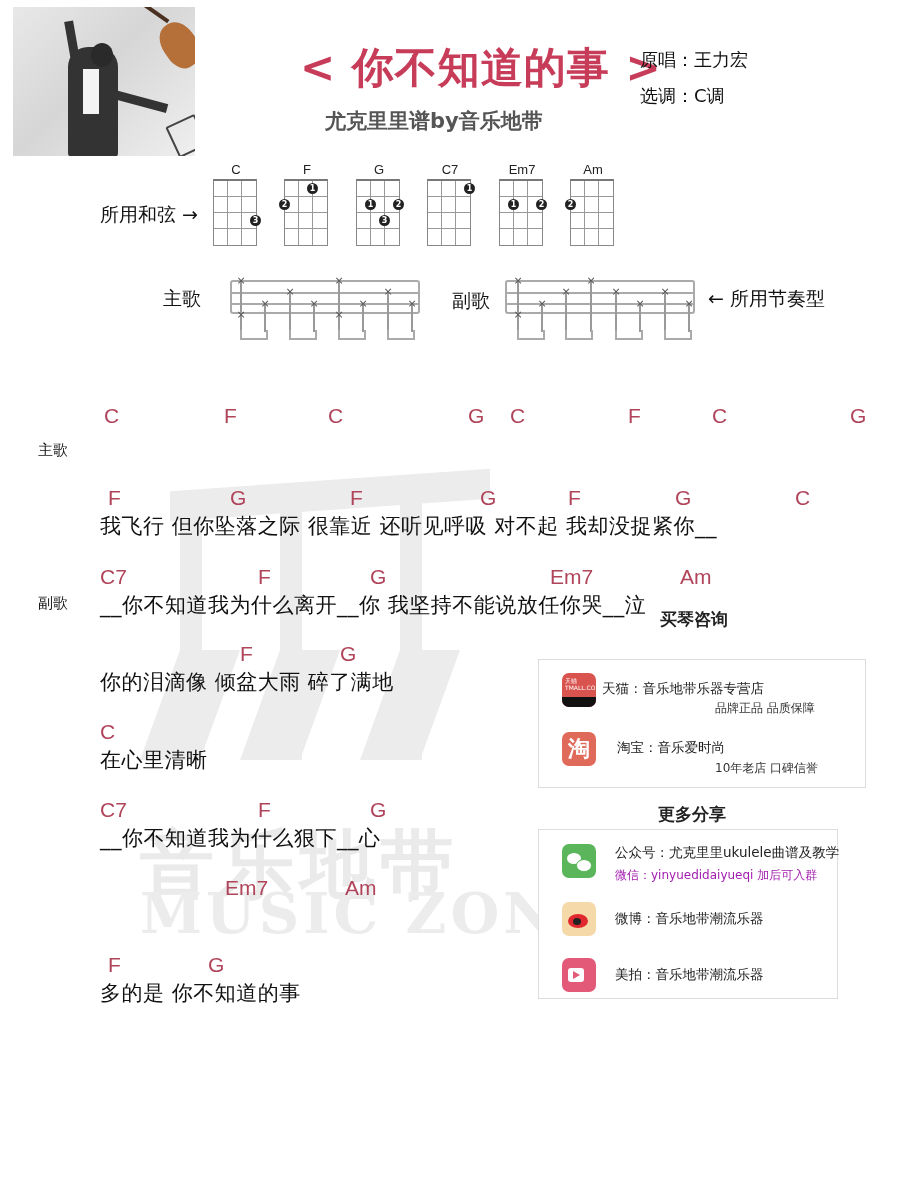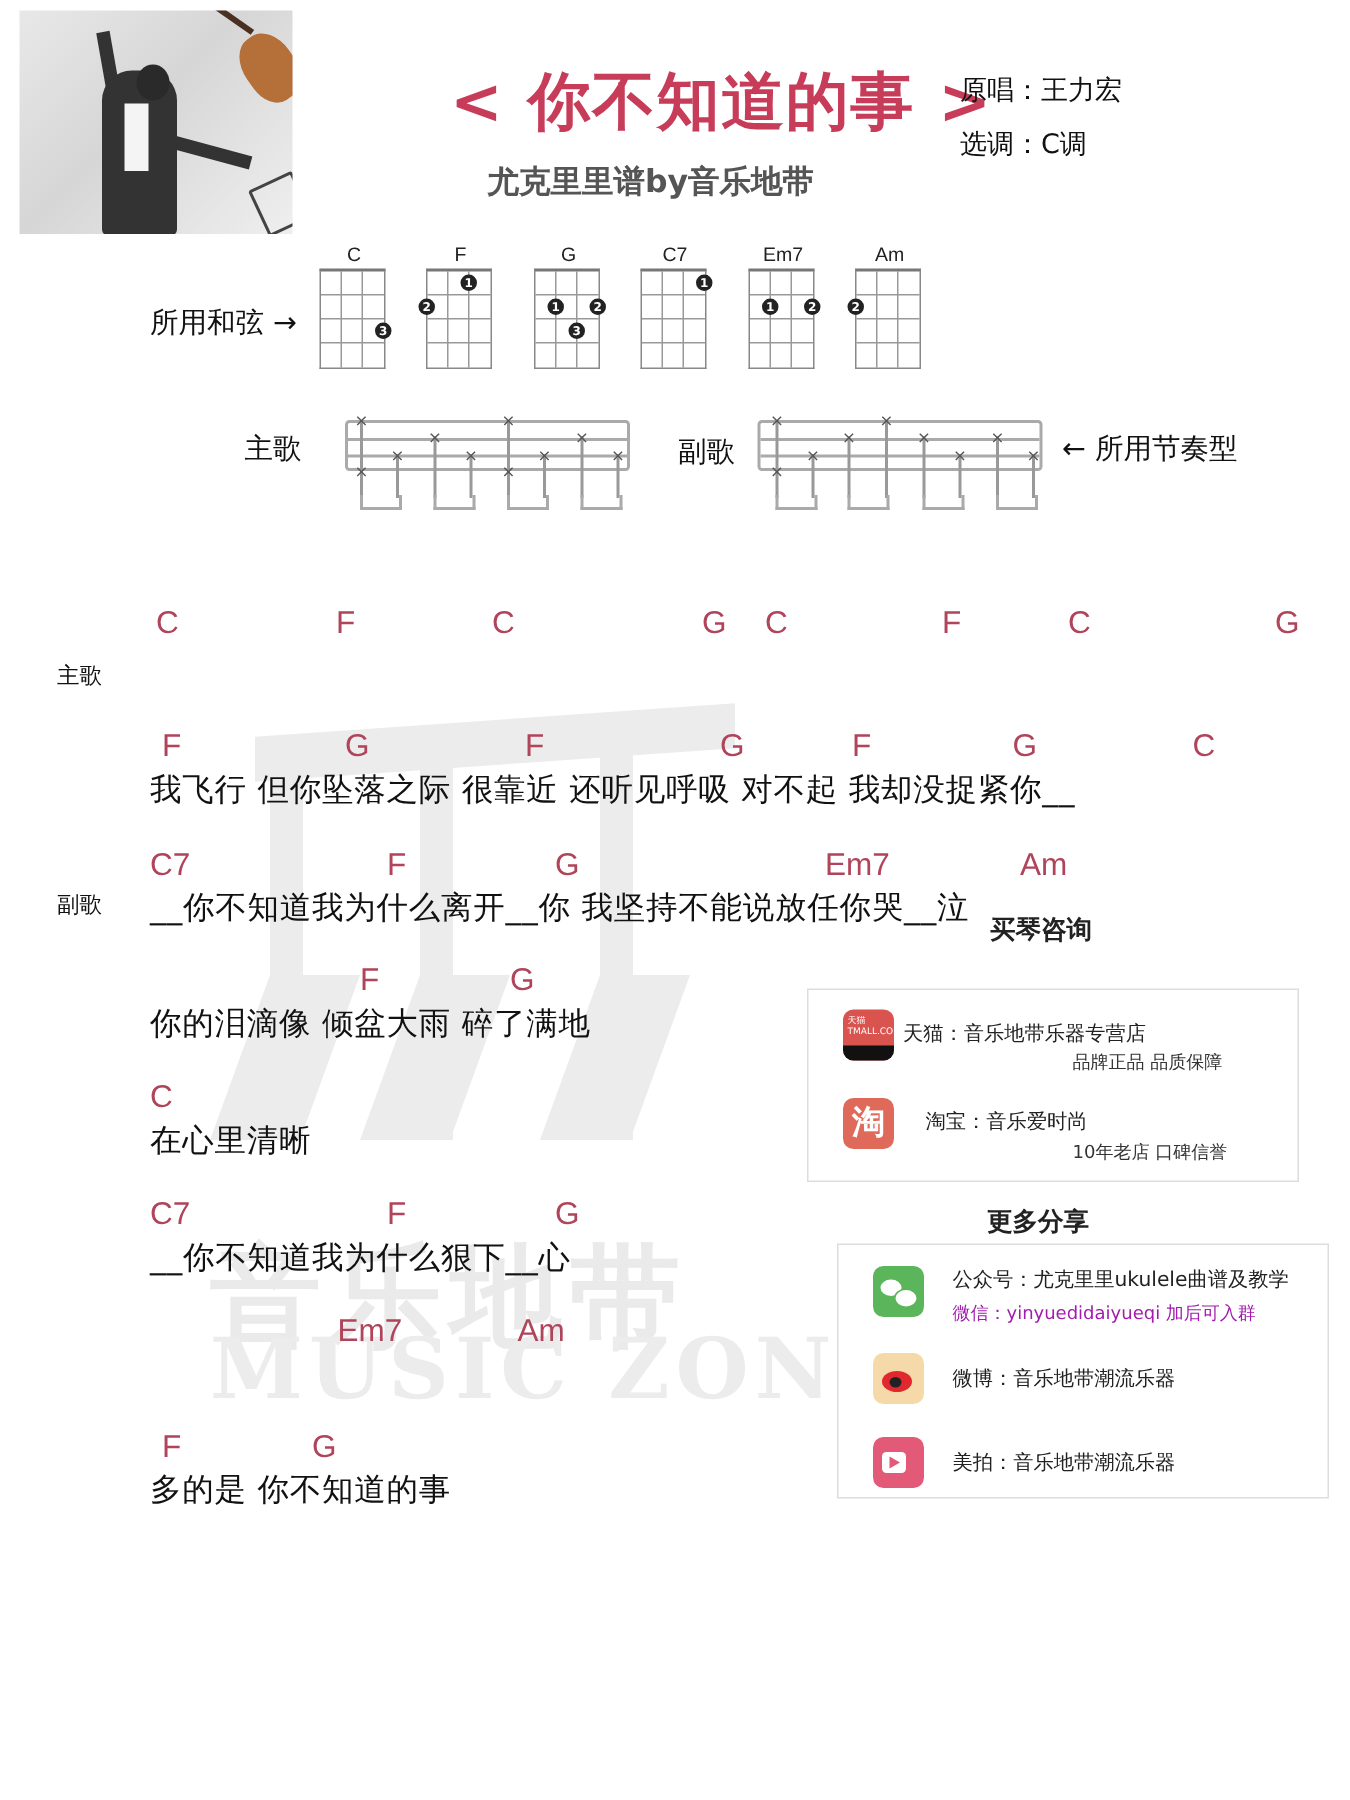--- a/index.html
+++ b/index.html
@@ -269,21 +269,21 @@
     <div style="position:absolute;left:0;bottom:0;width:34px;height:10px;background:#111;border-radius:0 0 7px 7px;"></div>
   </div>
   <div class="ptext" style="left:63px;top:20px;">天猫：音乐地带乐器专营店</div>
   <div class="psub" style="left:176px;top:40px;">品牌正品 品质保障</div>
   <div class="icon" style="left:23px;top:72px;background:#e06a5a;color:#fff;font-size:22px;font-weight:bold;text-align:center;line-height:34px;">淘</div>
   <div class="ptext" style="left:78px;top:79px;">淘宝：音乐爱时尚</div>
   <div class="psub" style="left:176px;top:100px;">10年老店 口碑信誉</div>
 </div>
 
 <div class="abs panel-title" style="left:658px;top:803px;">更多分享</div>
-<div class="abs panel" style="left:538px;top:829px;width:328px;height:170px;margin-left:20px;">
+<div class="abs panel" style="left:538px;top:829px;width:300px;height:170px;">
   <div class="icon" style="left:23px;top:14px;background:#5bb55b;">
     <div style="position:absolute;left:5px;top:9px;width:14px;height:11px;border-radius:50%;background:#fff;"></div>
     <div style="position:absolute;left:14px;top:15px;width:14px;height:11px;border-radius:50%;background:#fff;border:1px solid #5bb55b;"></div>
   </div>
   <div class="ptext" style="left:76px;top:14px;">公众号：尤克里里ukulele曲谱及教学</div>
   <div class="psub" style="left:76px;top:37px;color:#a21caf;">微信：yinyuedidaiyueqi  加后可入群</div>
   <div class="icon" style="left:23px;top:72px;background:#f6d9a8;">
     <div style="position:absolute;left:6px;top:12px;width:20px;height:14px;border-radius:50%;background:#e0282e;"></div>
     <div style="position:absolute;left:11px;top:16px;width:8px;height:7px;border-radius:50%;background:#222;"></div>
   </div>

